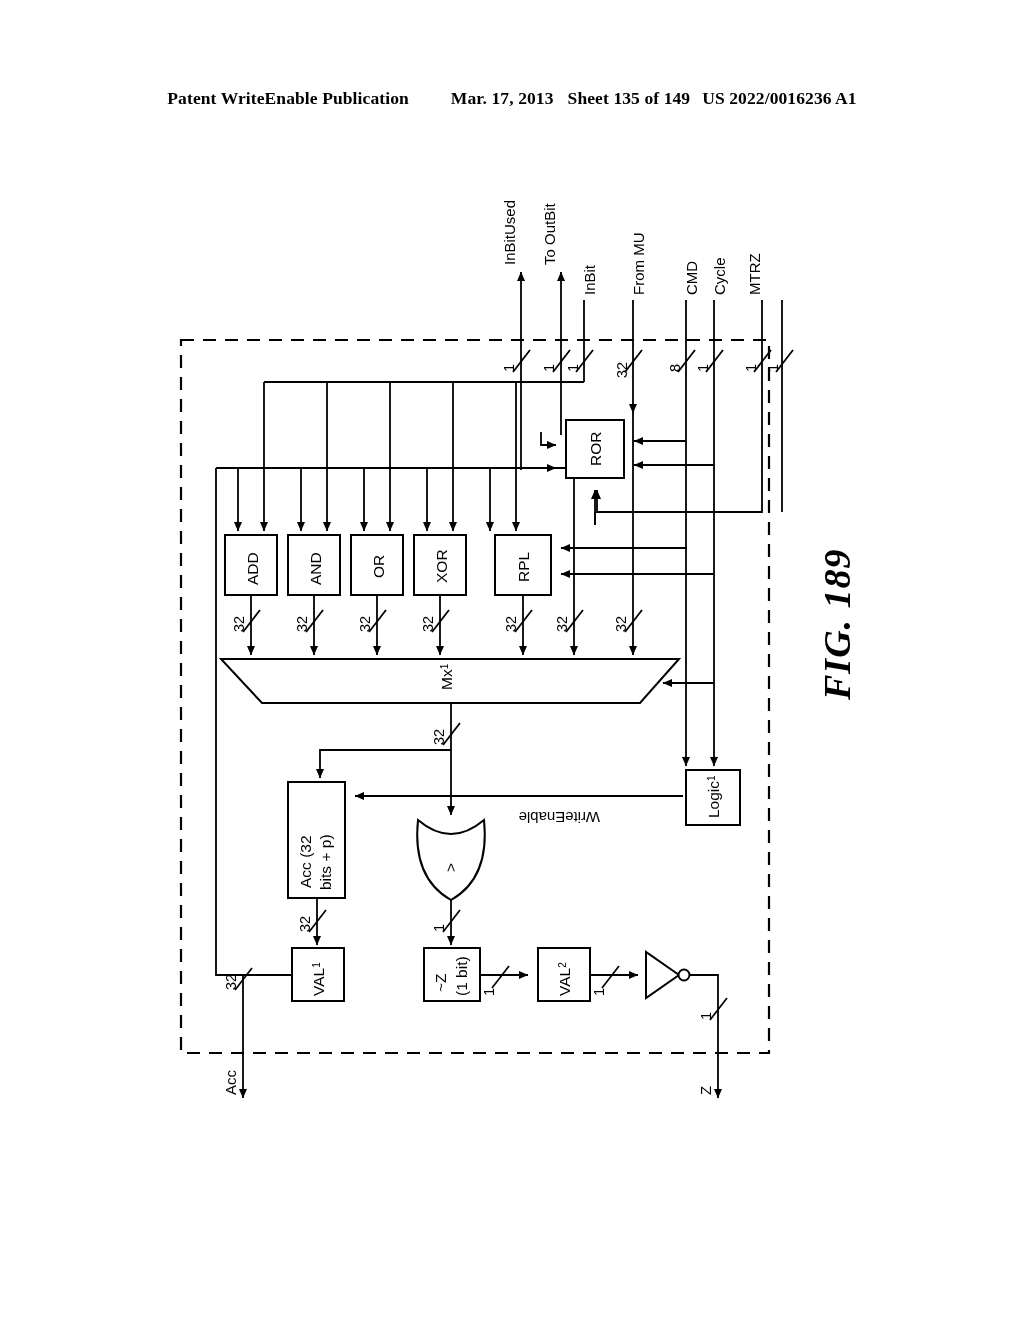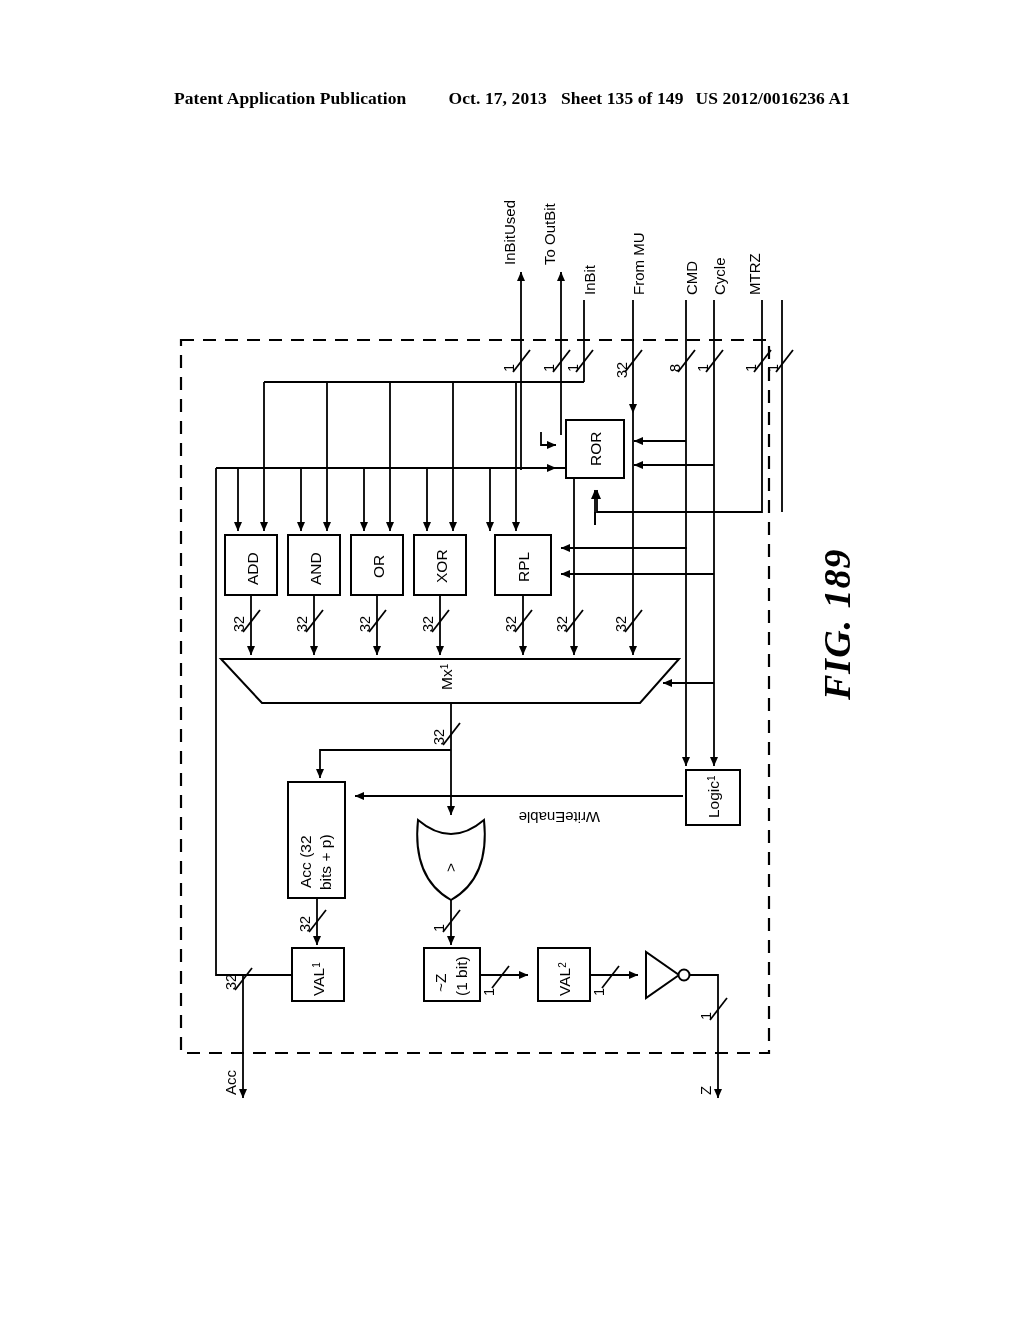--- a/index.html
+++ b/index.html
@@ -71,21 +71,21 @@
     letter-spacing: 1px;
   }
   .sub { font-size: 10px; }
 </style>
 </head>
 <body>
 
 <div class="page">
 
   <div class="pub-header">
-    <span class="seg">Patent Application Publication</span><span class="gap-lg"></span><span class="seg">Oct. 17, 2013</span><span class="gap-md"></span><span class="seg">Sheet 135 of 149</span><span class="gap-sm"></span><span class="seg">US 2012/0016236 A1</span>
+    <span class="seg">Patent WriteEnable Publication</span><span class="gap-lg"></span><span class="seg">Mar. 17, 2013</span><span class="gap-md"></span><span class="seg">Sheet 135 of 149</span><span class="gap-sm"></span><span class="seg">US 2022/0016236 A1</span>
   </div>
 
   <svg class="figure" viewBox="0 0 1024 1320">
     <defs>
       <marker id="arw" markerWidth="11" markerHeight="11" refX="9.4" refY="4.2" orient="auto" markerUnits="userSpaceOnUse">
         <path d="M0,0 L9.6,4.2 L0,8.4 Z" fill="#000"></path>
       </marker>
       <marker id="arwS" markerWidth="10" markerHeight="10" refX="8.6" refY="3.8" orient="auto" markerUnits="userSpaceOnUse">
         <path d="M0,0 L8.8,3.8 L0,7.6 Z" fill="#000"></path>
       </marker>

